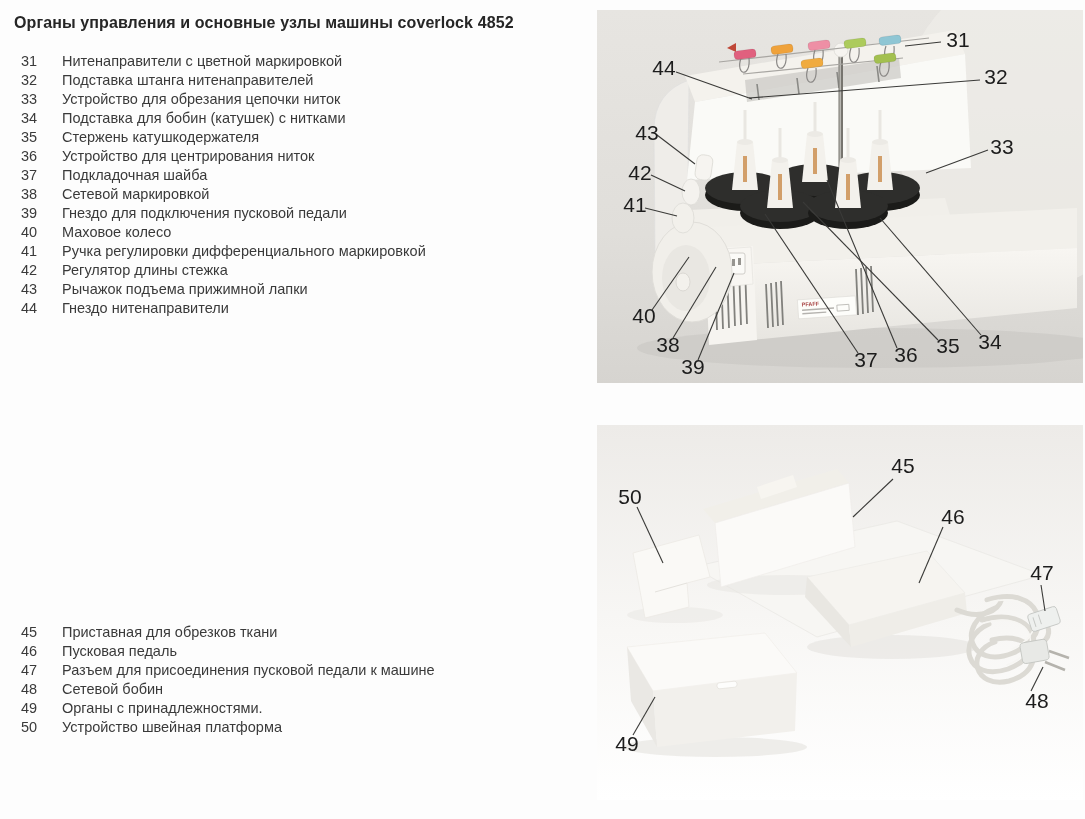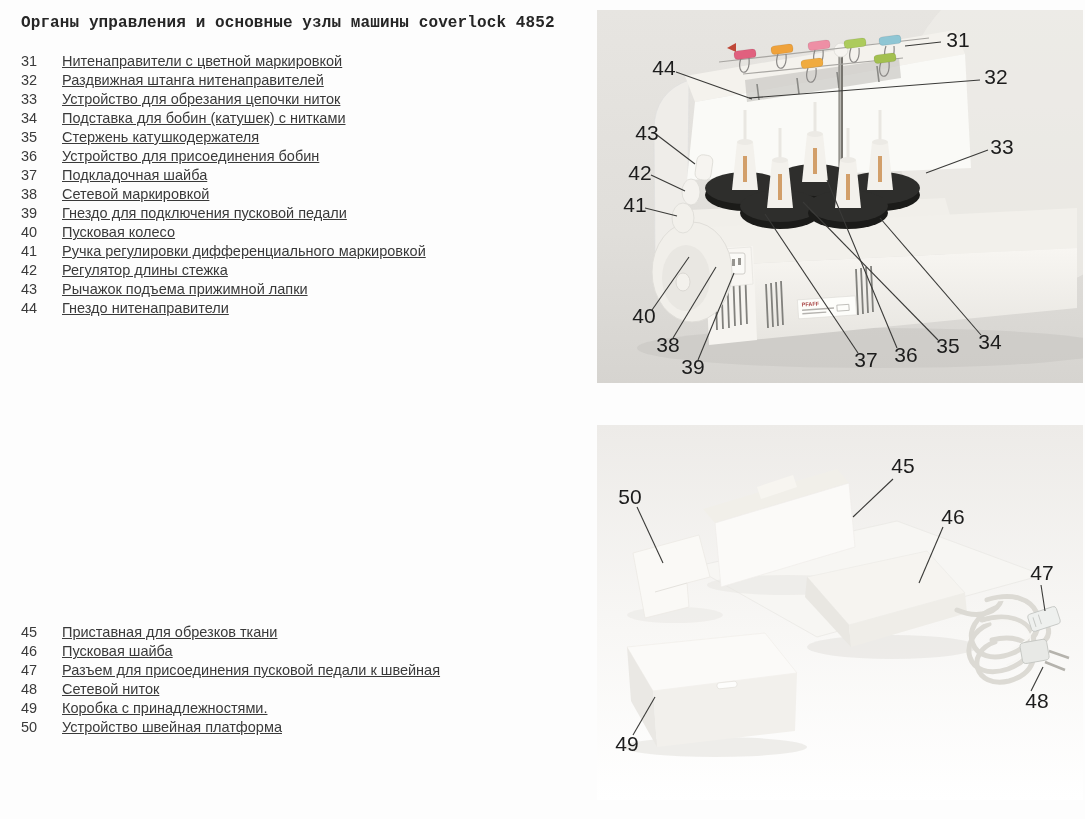--- a/index.html
+++ b/index.html
@@ -1,29 +1,29 @@
 <!DOCTYPE html>
 <html><head>
 <meta charset="utf-8">
 <style>
   html,body{margin:0;padding:0;background:#ffffff;}
   .page{
     position:relative;width:1085px;height:819px;background:#fdfdfd;
     font-family:"Liberation Sans",sans-serif;overflow:hidden;
   }
   .title{
-    position:absolute;left:21px;top:14px;width:560px;
-    font-size:16px;font-weight:bold;color:#262626;letter-spacing:.1px;font-family:Liberation Mono, monospace;
+    position:absolute;left:14px;top:14px;width:560px;
+    font-size:16px;font-weight:bold;color:#262626;letter-spacing:.1px;
   }
   .list{position:absolute;left:21px;width:565px;}
   .list--top{top:52px;}
   .list--bottom{top:623px;}
   .row{display:flex;height:19px;line-height:19px;font-size:14.5px;color:#3a3a3a;}
   .row .num{width:41px;flex:none;}
-  .row .lbl{flex:1;white-space:nowrap;text-decoration:underline;}
+  .row .lbl{flex:1;white-space:nowrap;}
   .photo{position:absolute;left:597px;overflow:hidden;}
   .photo--top{top:10px;width:486px;height:373px;}
   .photo--bottom{top:425px;width:486px;height:375px;}
   .photo svg{display:block;width:100%;height:100%;}
   .callout{font-size:21px;fill:#1c1c1c;font-family:"Liberation Sans",sans-serif;}
   .leader{stroke:#3a3a38;stroke-width:1.1;fill:none;}
   .cord{stroke:#dcdad4;stroke-width:5;fill:none;stroke-linecap:round;}
   .cordhi{stroke:#f7f6f3;stroke-width:1.6;fill:none;stroke-linecap:round;}
 </style>
 </head>
@@ -33,53 +33,53 @@
 
   <div class="title">Органы управления и основные узлы машины coverlock 4852</div>
 
   <div class="list list--top">
     <div class="row">
         <span class="num">31</span>
         <span class="lbl">Нитенаправители с цветной маркировкой</span>
       </div>
     <div class="row">
         <span class="num">32</span>
-        <span class="lbl">Раздвижная штанга нитенаправителей</span>
+        <span class="lbl">Подставка штанга нитенаправителей</span>
       </div>
     <div class="row">
         <span class="num">33</span>
         <span class="lbl">Устройство для обрезания цепочки ниток</span>
       </div>
     <div class="row">
         <span class="num">34</span>
         <span class="lbl">Подставка для бобин (катушек) с нитками</span>
       </div>
     <div class="row">
         <span class="num">35</span>
         <span class="lbl">Стержень катушкодержателя</span>
       </div>
     <div class="row">
         <span class="num">36</span>
-        <span class="lbl">Устройство для присоединения бобин</span>
+        <span class="lbl">Устройство для центрирования ниток</span>
       </div>
     <div class="row">
         <span class="num">37</span>
         <span class="lbl">Подкладочная шайба</span>
       </div>
     <div class="row">
         <span class="num">38</span>
         <span class="lbl">Сетевой маркировкой</span>
       </div>
     <div class="row">
         <span class="num">39</span>
         <span class="lbl">Гнездо для подключения пусковой педали</span>
       </div>
     <div class="row">
         <span class="num">40</span>
-        <span class="lbl">Пусковая колесо</span>
+        <span class="lbl">Маховое колесо</span>
       </div>
     <div class="row">
         <span class="num">41</span>
         <span class="lbl">Ручка регулировки дифференциального маркировкой</span>
       </div>
     <div class="row">
         <span class="num">42</span>
         <span class="lbl">Регулятор длины стежка</span>
       </div>
     <div class="row">
@@ -92,33 +92,33 @@
       </div>
   </div>
 
   <div class="list list--bottom">
     <div class="row">
         <span class="num">45</span>
         <span class="lbl">Приставная для обрезков ткани</span>
       </div>
     <div class="row">
         <span class="num">46</span>
-        <span class="lbl">Пусковая шайба</span>
+        <span class="lbl">Пусковая педаль</span>
       </div>
     <div class="row">
         <span class="num">47</span>
-        <span class="lbl">Разъем для присоединения пусковой педали к швейная</span>
+        <span class="lbl">Разъем для присоединения пусковой педали к машине</span>
       </div>
     <div class="row">
         <span class="num">48</span>
-        <span class="lbl">Сетевой ниток</span>
+        <span class="lbl">Сетевой бобин</span>
       </div>
     <div class="row">
         <span class="num">49</span>
-        <span class="lbl">Коробка с принадлежностями.</span>
+        <span class="lbl">Органы с принадлежностями.</span>
       </div>
     <div class="row">
         <span class="num">50</span>
         <span class="lbl">Устройство швейная платформа</span>
       </div>
   </div>
 
   <div class="photo photo--top">
     <svg viewBox="0 0 486 373">
       <defs>

